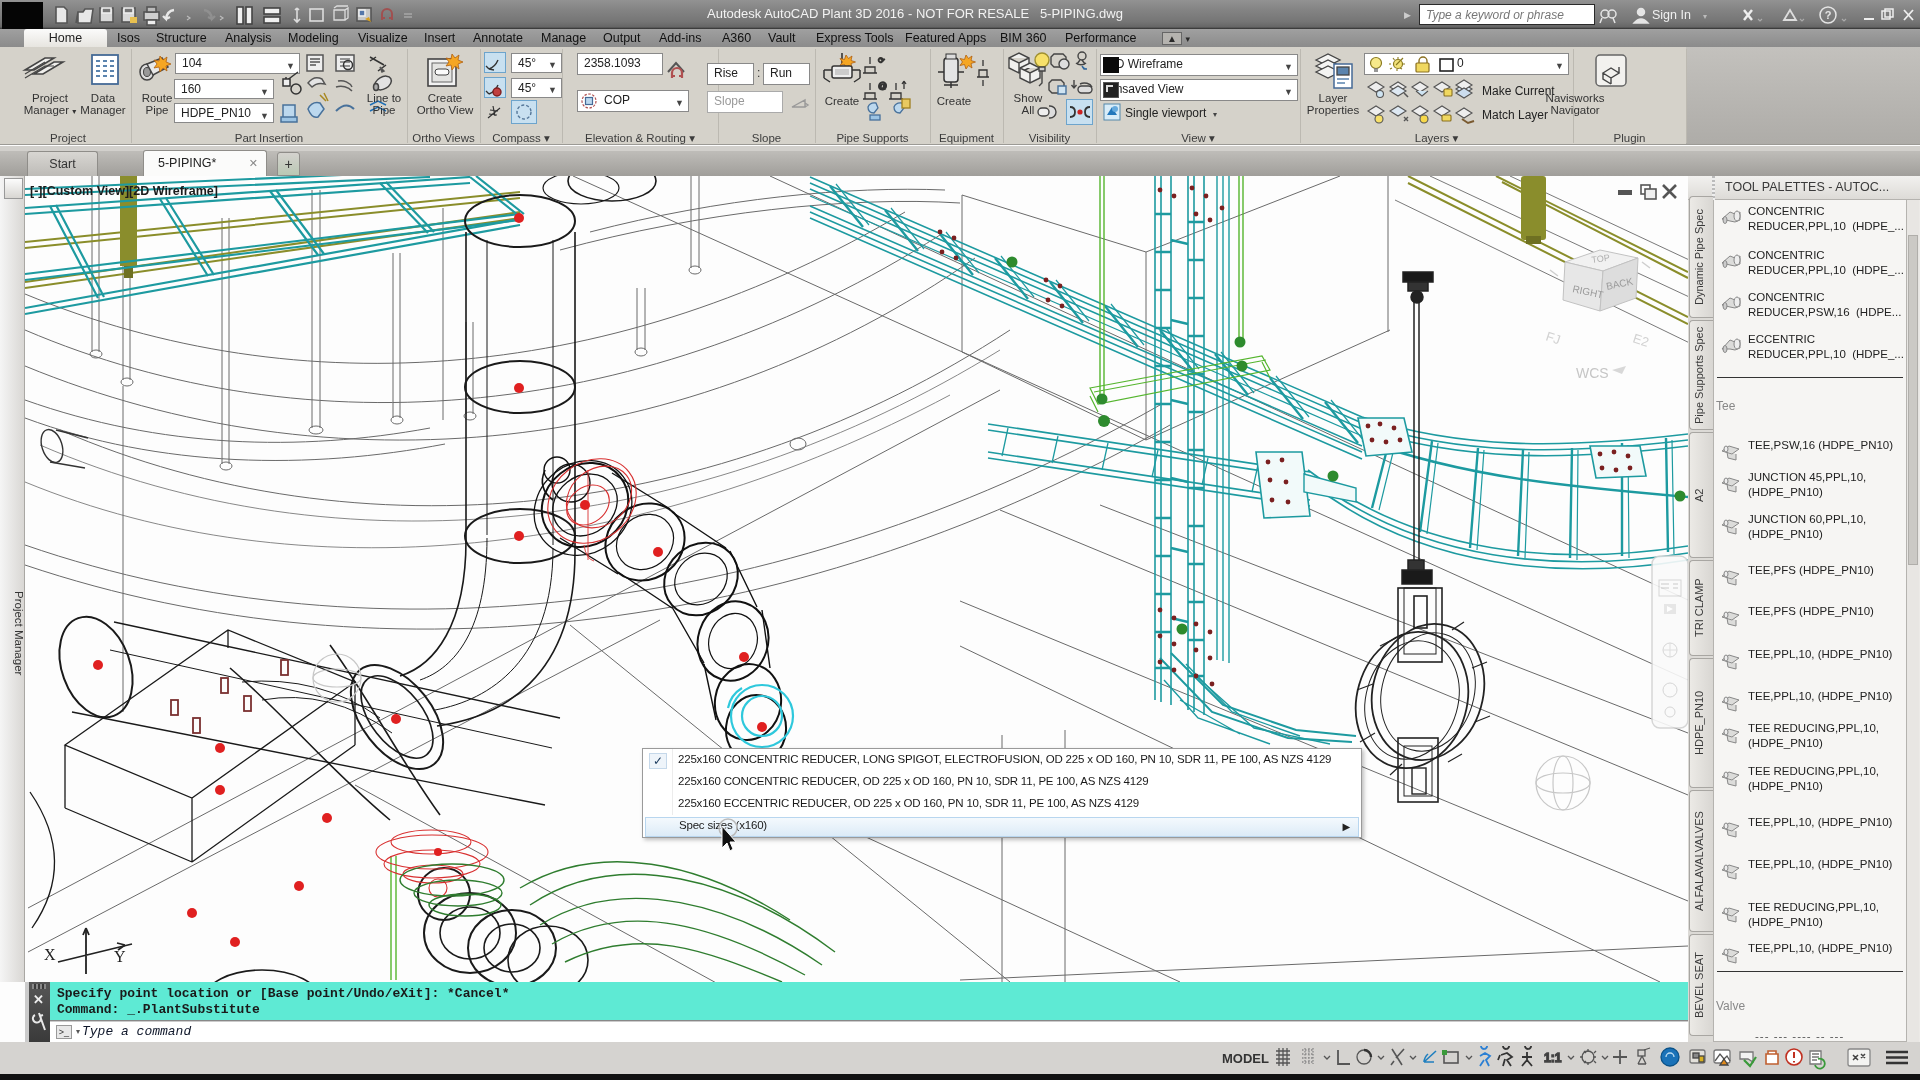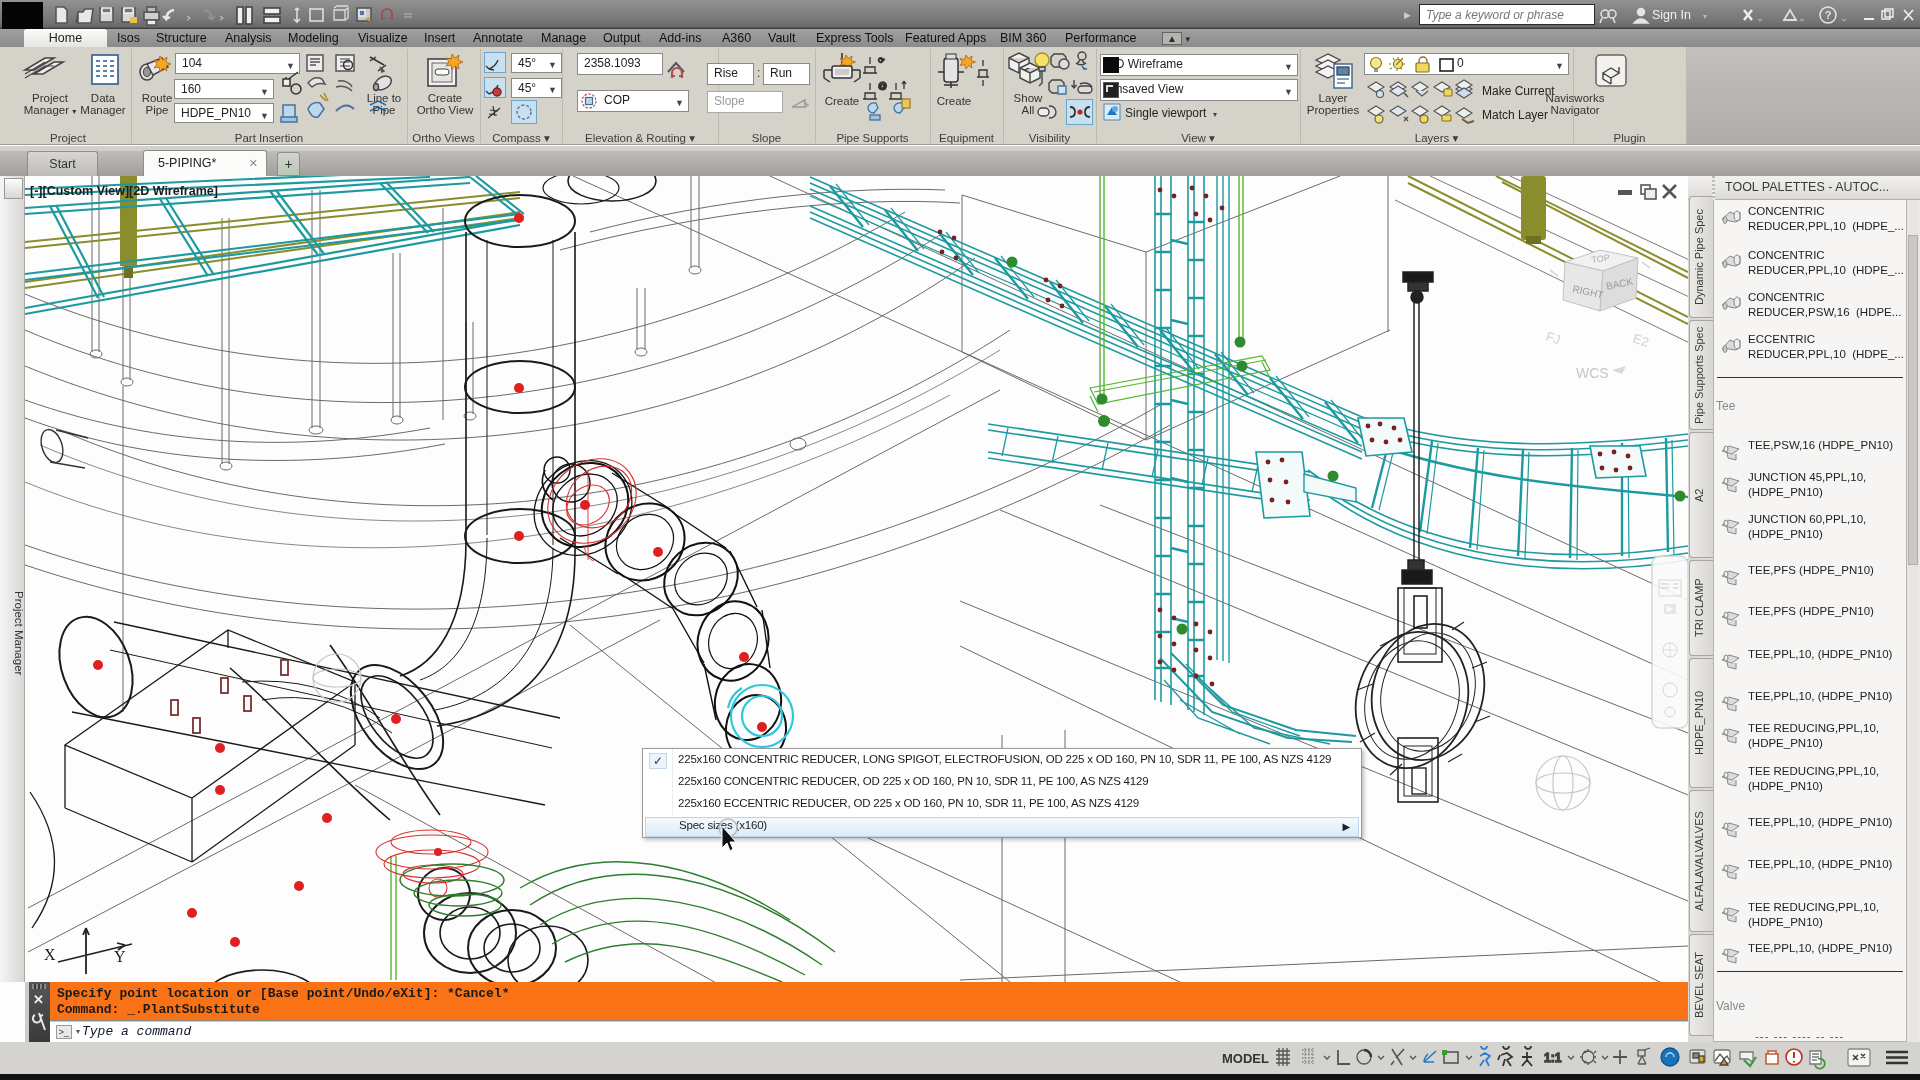--- a/index.html
+++ b/index.html
@@ -76,20 +76,21 @@
       <path d="M245,4 v14 m-3,-3 l3,3 l3,-3 m-3,-11 l-2,2 m2,-2 l2,2" stroke="#ddd" stroke-width="1.6"></path>
       <rect x="258" y="5" width="13" height="12" fill="none" stroke="#ddd"></rect>
       <path d="M282,6 h11 v10 h-11 z m11,0 l3,-2 v10 l-3,2 m-11,-12 l3,-2 h11" fill="none" stroke="#ddd" stroke-width="1.3"></path>
       <rect x="305" y="4" width="14" height="13" fill="#c9c9c9" stroke="#555"></rect>
         <rect x="307" y="6" width="6" height="6" fill="#5577aa"></rect>
         <path d="M313,15 l6,3 l-2,-5 z" fill="#d8a020" stroke="none"></path>
       <path d="M330,16 v-6 a5,5 0 0 1 10,0 v6 m-10,-2 h3 m4,0 h3" stroke="#a05050" stroke-width="2"></path>
       <path d="M352,10 h8 m-8,3 h8" stroke="#bbb" stroke-width="1.2"></path>
     </g>
   </svg>
+  <div class="abs" id="title-text">Autodesk AutoCAD Plant 3D 2016 - NOT FOR RESALE&nbsp;&nbsp;&nbsp;5-PIPING.dwg</div>
   <div class="abs" id="searchbox">Type a keyword or phrase</div>
   <div class="abs" style="left:1404px;top:10px;color:#ccc;font-size:9px">▶</div>
   <svg class="abs" style="left:1598px;top:6px" width="322" height="20" viewBox="0 0 322 20">
     <g fill="none" stroke="#e5e5e5" stroke-width="1.5">
       <circle cx="7" cy="8" r="4"></circle>
         <circle cx="14" cy="8" r="4"></circle>
         <path d="M4,12 l-2,5 m13,-5 l2,5"></path>
       <circle cx="43" cy="6" r="3.5" fill="#e5e5e5"></circle>
         <path d="M36,17 q7,-8 14,0 z" fill="#e5e5e5"></path>
       <path d="M146,4 l8,10 m0,-10 l-8,10" stroke="#eee" stroke-width="2.5"></path>
@@ -763,21 +764,21 @@
     <path d="M8,8 L8,30 L13,25 L16,33 L19,31 L16,24 L22,24 Z" fill="#111" stroke="#fff" stroke-width="1"></path>
   </svg>
   <div class="abs" id="cmdwrap"></div>
   <div class="abs" style="left:29px;top:982px;width:21px;height:60px;background:linear-gradient(#565656,#3a3a3a)">
     <div style="position:absolute;left:3px;top:2px;width:14px;height:5px;background:repeating-linear-gradient(90deg,#888 0 2px,#3a3a3a 2px 4px)"></div>
     <div style="position:absolute;left:4px;top:10px;color:#eee;font-size:13px;font-weight:bold">✕</div>
     <svg style="position:absolute;left:2px;top:30px" width="17" height="22" viewBox="0 0 17 22">
         <path d="M4,3 a4,4 0 1 0 5,1 l5,14 m-5,-14 l-1,-3 m1,3 l3,-1" stroke="#e8e8e8" stroke-width="2" fill="none"></path>
       </svg>
   </div>
-  <div class="abs" style="left:50px;top:982px;width:1638px;height:39px;background:#f97316;border-bottom:1px solid #888;font-family:'Liberation Mono',monospace;font-size:13px;font-weight:bold;color:#1a1a1a;line-height:16px;padding:4px 0 0 7px">Specify point location or [Base point/Undo/eXit]: *Cancel*<br>Command: _.PlantSubstitute</div>
+  <div class="abs" style="left:50px;top:982px;width:1638px;height:39px;background:#5eead4;border-bottom:1px solid #888;font-family:'Liberation Mono',monospace;font-size:13px;font-weight:bold;color:#1a1a1a;line-height:16px;padding:4px 0 0 7px">Specify point location or [Base point/Undo/eXit]: *Cancel*<br>Command: _.PlantSubstitute</div>
   <div class="abs" style="left:50px;top:1022px;width:1638px;height:20px;background:#fff">
     <span style="position:absolute;left:6px;top:3px;width:16px;height:14px;background:#e8e8e8;border:1px solid #999;font-size:9px;color:#333;text-align:center;line-height:13px">&gt;_</span>
     <span style="position:absolute;left:26px;top:5px;font-size:8px;color:#555">▾</span>
     <span style="position:absolute;left:32px;top:2px;font-family:'Liberation Mono',monospace;font-style:italic;font-size:13px;color:#0f172a">Type a command</span>
   </div>
   <div class="abs" id="statusbar"></div>
   <div class="abs" id="blackfoot"></div>
   <div class="abs" id="statusicons" style="left:1218px;top:1046px;width:700px;height:26px">
     <svg width="700" height="26" viewBox="0 0 700 26">
       <text x="4" y="17" font-size="13px" font-weight="bold" fill="#333">MODEL</text>

